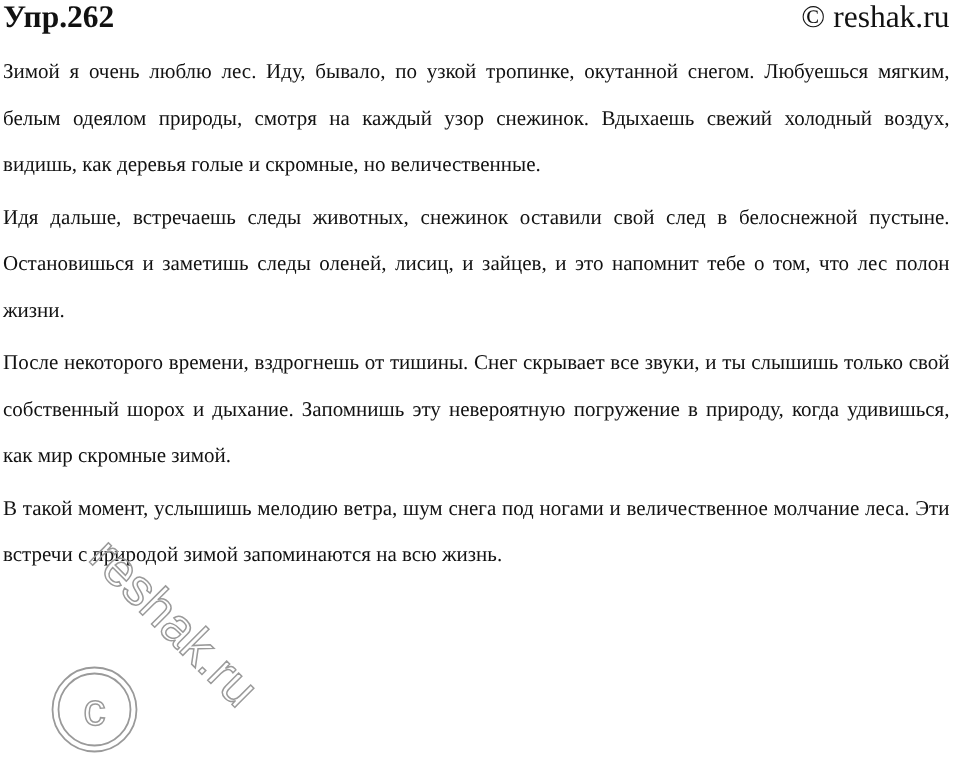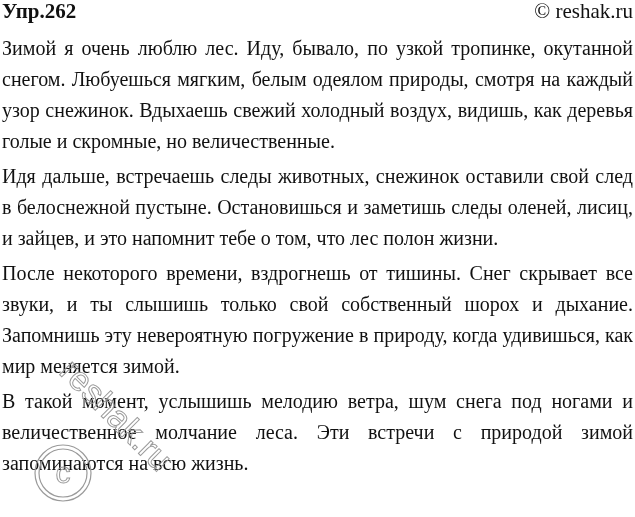--- a/index.html
+++ b/index.html
@@ -35,21 +35,21 @@
       right: 2px;
       top: -2px;
       font-size: 21px;
       line-height: 26px;
     }
     .content {
       position: absolute;
       left: 2px;
       top: 33px;
       width: 631px;
-      font-size: 20px;
+      font-size: 14px;
       line-height: 31px;
     }
     .para {
       margin: 0;
       text-align: justify;
       text-align-last: left;
       margin-bottom: 4px;
     }
     .watermark {
       position: absolute;
@@ -64,21 +64,21 @@
 <body>
 
 <div class="header">
   <div class="ex-title">Упр.262</div>
   <div class="copyright">© reshak.ru</div>
 </div>
 
 <div class="content">
   <p class="para">Зимой я очень люблю лес. Иду, бывало, по узкой тропинке, окутанной снегом. Любуешься мягким, белым одеялом природы, смотря на каждый узор снежинок. Вдыхаешь свежий холодный воздух, видишь, как деревья голые и скромные, но величественные.</p>
   <p class="para">Идя дальше, встречаешь следы животных, снежинок оставили свой след в белоснежной пустыне. Остановишься и заметишь следы оленей, лисиц, и зайцев, и это напомнит тебе о том, что лес полон жизни.</p>
-  <p class="para">После некоторого времени, вздрогнешь от тишины. Снег скрывает все звуки, и ты слышишь только свой собственный шорох и дыхание. Запомнишь эту невероятную погружение в природу, когда удивишься, как мир меняется зимой.</p>
+  <p class="para">После некоторого времени, вздрогнешь от тишины. Снег скрывает все звуки, и ты слышишь только свой собственный шорох и дыхание. Запомнишь эту невероятную погружение в природу, когда удивишься, как мир скромные зимой.</p>
   <p class="para">В такой момент, услышишь мелодию ветра, шум снега под ногами и величественное молчание леса. Эти встречи с природой зимой запоминаются на всю жизнь.</p>
 </div>
 
 <div class="watermark">
   <svg width="180" height="170" viewBox="0 0 180 170">
     <circle cx="45" cy="118" r="28" fill="none" stroke="#9a9a9a" stroke-width="1.2"></circle>
     <circle cx="45" cy="118" r="24" fill="none" stroke="#9a9a9a" stroke-width="1.2"></circle>
     <text x="45" y="128" text-anchor="middle" font-family="Liberation Sans, sans-serif" font-size="30" fill="none" stroke="#9a9a9a" stroke-width="1">c</text>
     <text x="0" y="0" transform="translate(40,18) rotate(45)" font-family="Liberation Sans, sans-serif" font-size="34" fill="none" stroke="#9a9a9a" stroke-width="1">reshak.ru</text>
   </svg>

